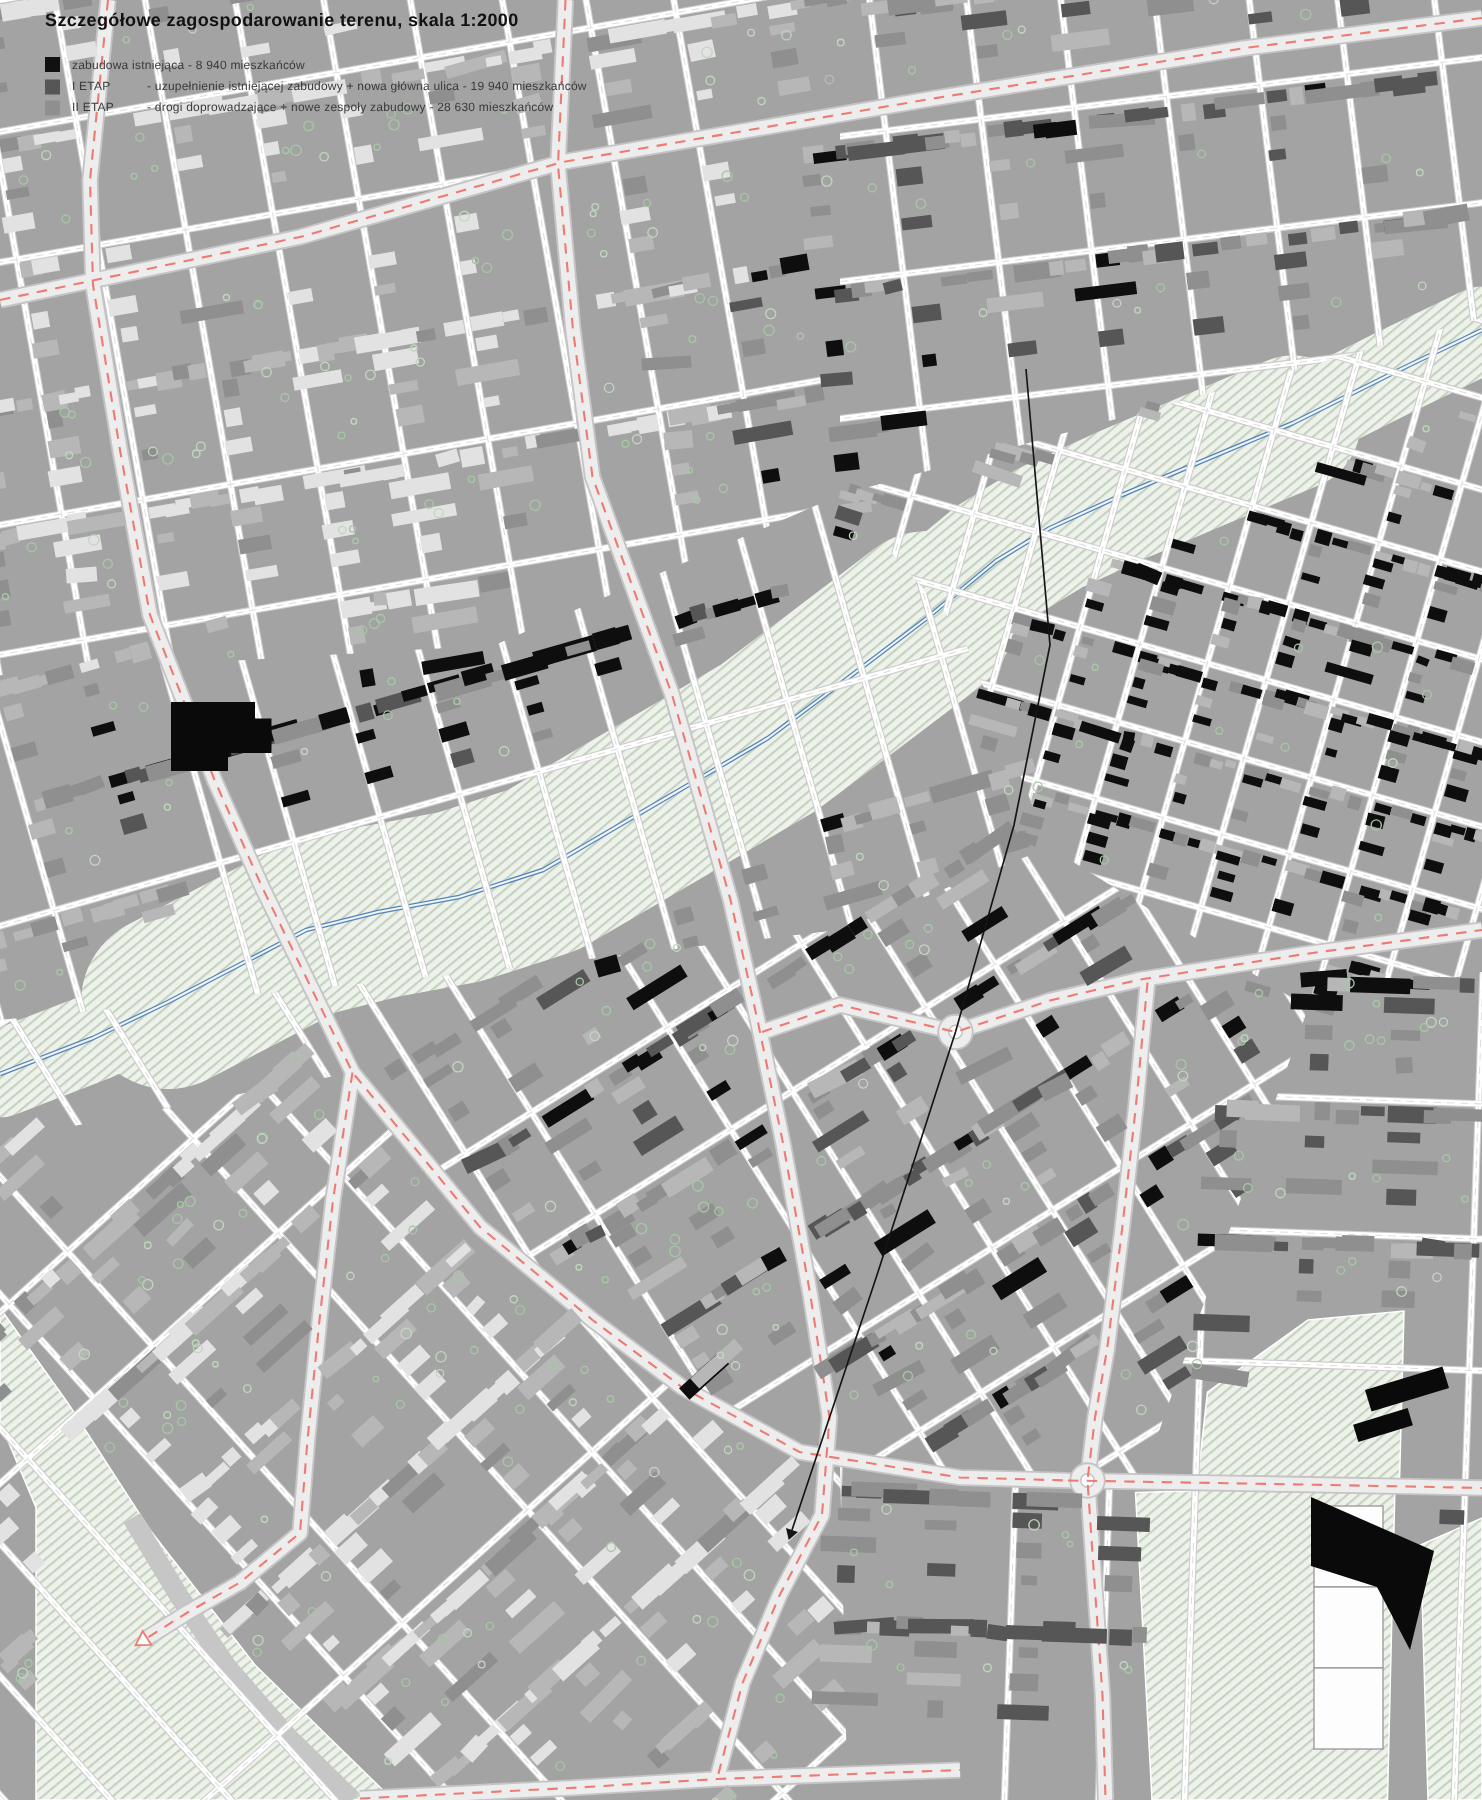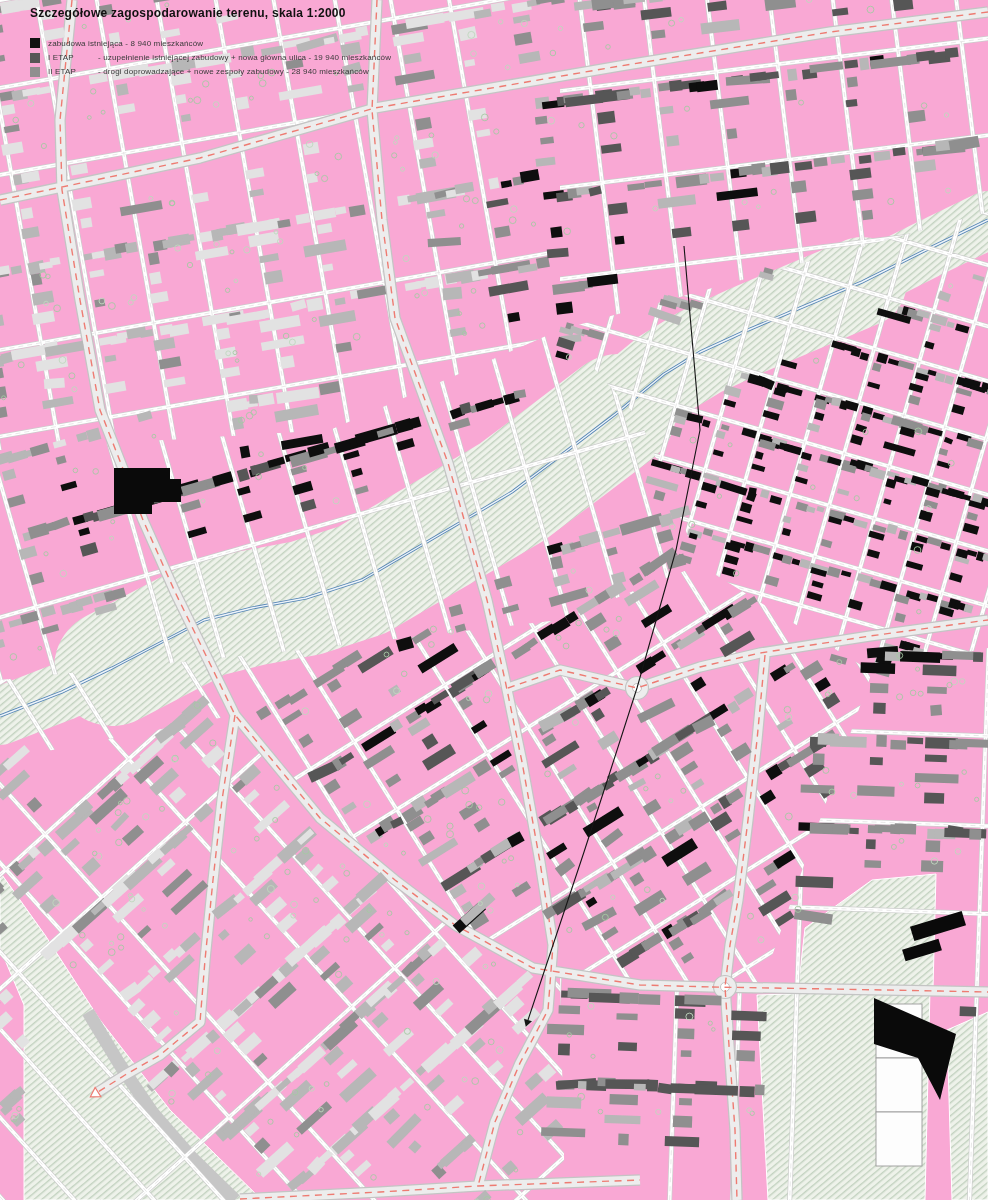--- a/index.html
+++ b/index.html
@@ -1,16 +1,16 @@
 <!DOCTYPE html>
 <html><head>
 <meta charset="utf-8">
 <style>
   html,body{margin:0;padding:0;background:#ffffff;}
-  .stage{position:relative;width:988px;height:1200px;overflow:hidden;background:#f9a8d4;
+  .stage{position:relative;width:988px;height:1200px;overflow:hidden;background:#a3a3a3;
          font-family:"Liberation Sans",sans-serif;}
   .stage svg{position:absolute;left:0;top:0;}
   .legend{position:absolute;left:30px;top:6px;}
   .legend-title{font-size:12px;font-weight:bold;color:#111;letter-spacing:.25px;margin-bottom:16px;}
   .legend-row{display:flex;align-items:center;height:14.4px;font-size:8px;color:#3a3a3a;letter-spacing:.15px;}
   .swatch{width:10px;height:10px;margin-right:8px;flex:none;}
   .phase{width:50px;flex:none;}
   .desc{white-space:nowrap;}
 </style>
 </head>
@@ -1577,17 +1577,17 @@
           <span class="desc">zabudowa istniejąca - 8 940 mieszkańców</span>
         </div>
         <div class="legend-row">
           <span class="swatch" style="background: rgb(86, 86, 86);"></span>
           <span class="phase">I ETAP</span>
           <span class="desc">- uzupełnienie istniejącej zabudowy + nowa główna ulica - 19 940 mieszkańców</span>
         </div>
         <div class="legend-row">
           <span class="swatch" style="background: rgb(143, 143, 143);"></span>
           <span class="phase">II ETAP</span>
-          <span class="desc">- drogi doprowadzające + nowe zespoły zabudowy - 28 940 mieszkańców</span>
+          <span class="desc">- drogi doprowadzające + nowe zespoły zabudowy - 28 630 mieszkańców</span>
         </div>
       </div>
   </div>
 </div>
 
 </body></html>

